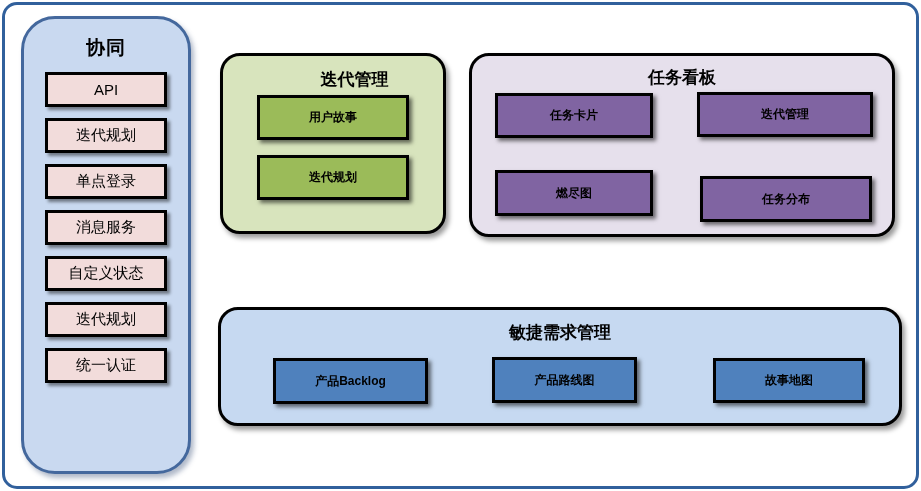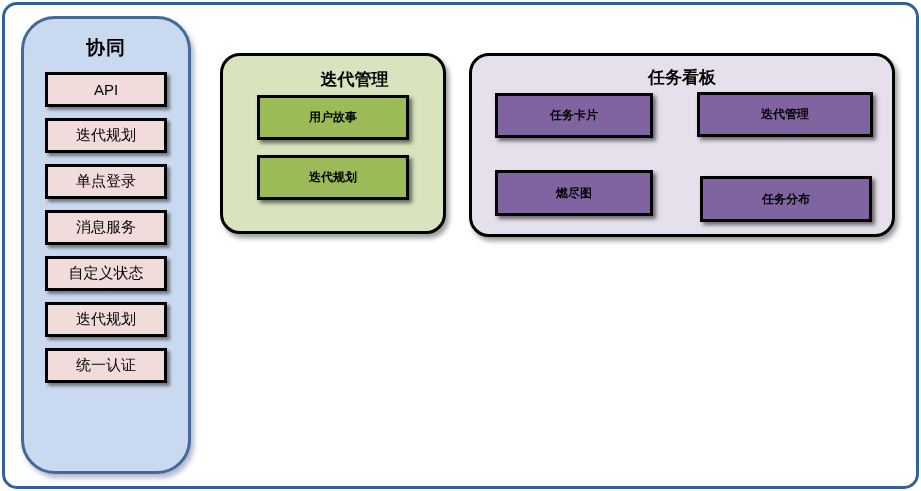--- a/index.html
+++ b/index.html
@@ -110,14 +110,20 @@
   </section>
 
   <section class="panel panel-purple">
     <div class="panel-title">任务看板</div>
     <div class="box box-purple box-task-card">任务卡片</div>
     <div class="box box-purple box-custom-status">迭代管理</div>
     <div class="box box-purple box-burndown">燃尽图</div>
     <div class="box box-purple box-task-distribution">任务分布</div>
   </section>
 
+  <section class="panel panel-blue">
+    <div class="panel-title">敏捷需求管理</div>
+    <div class="box box-blue box-product-backlog">产品Backlog</div>
+    <div class="box box-blue box-product-roadmap">产品路线图</div>
+    <div class="box box-blue box-story-map">故事地图</div>
+  </section>
 
 </div>
 
 </body></html>

